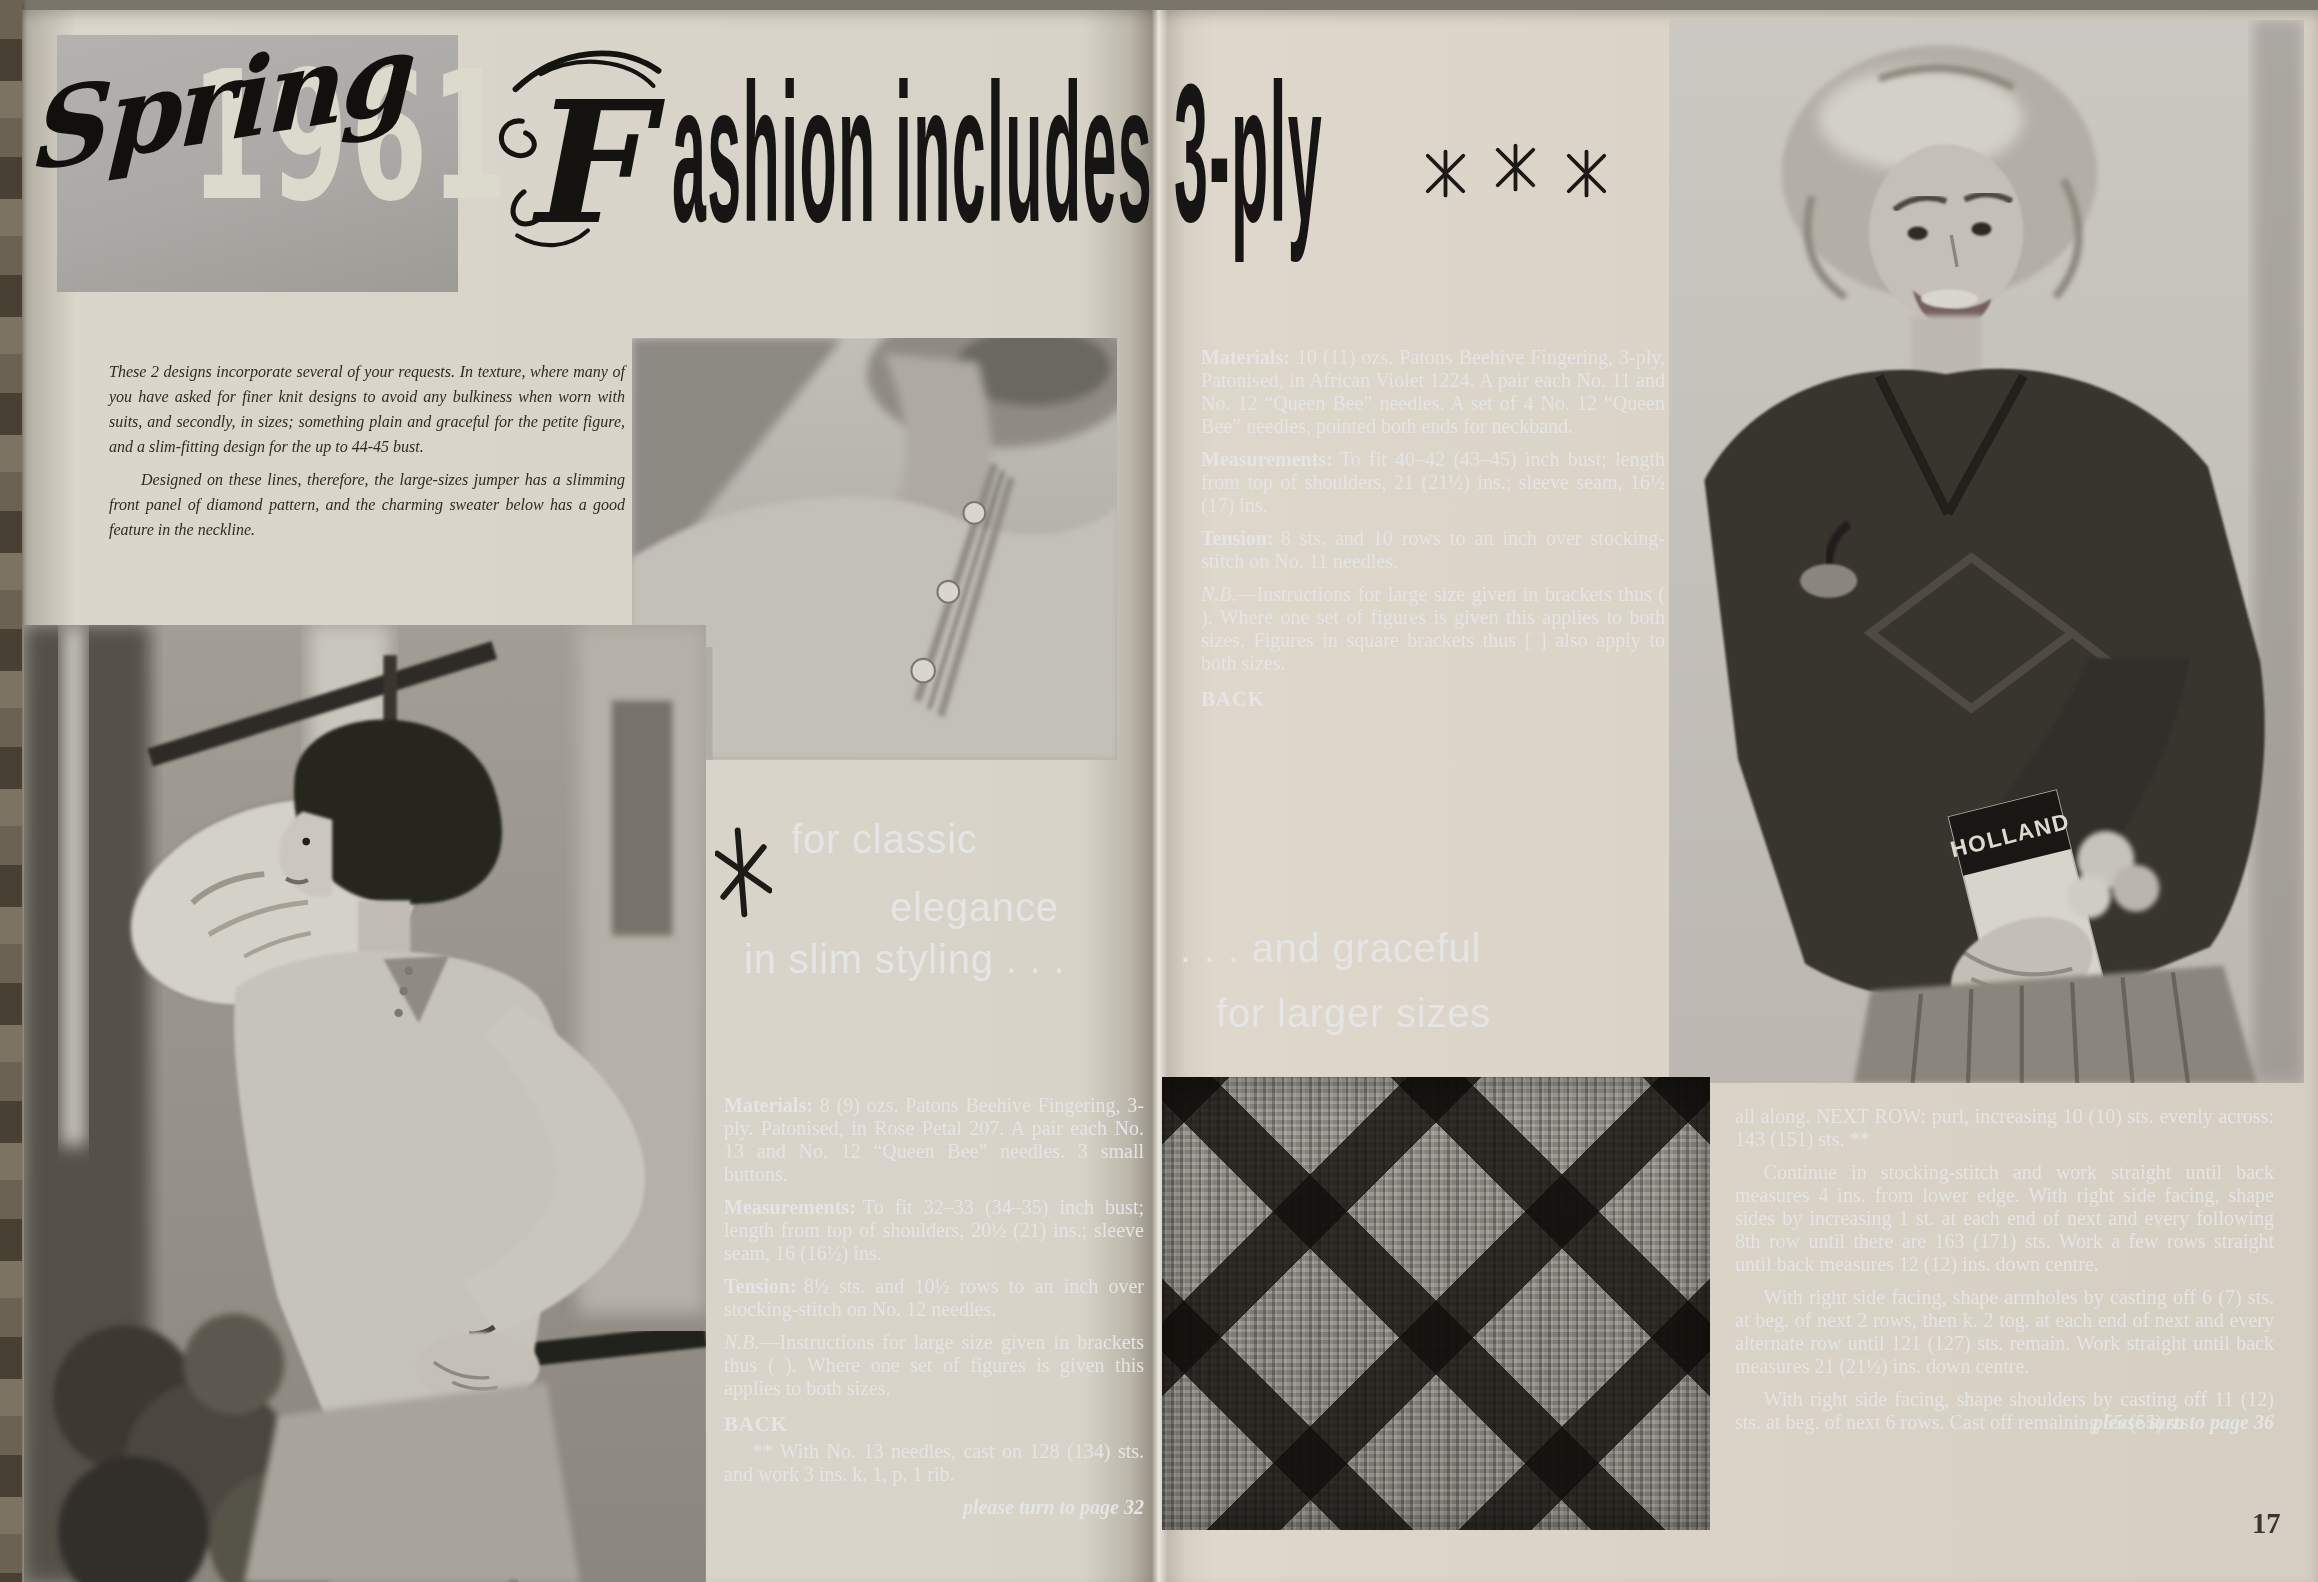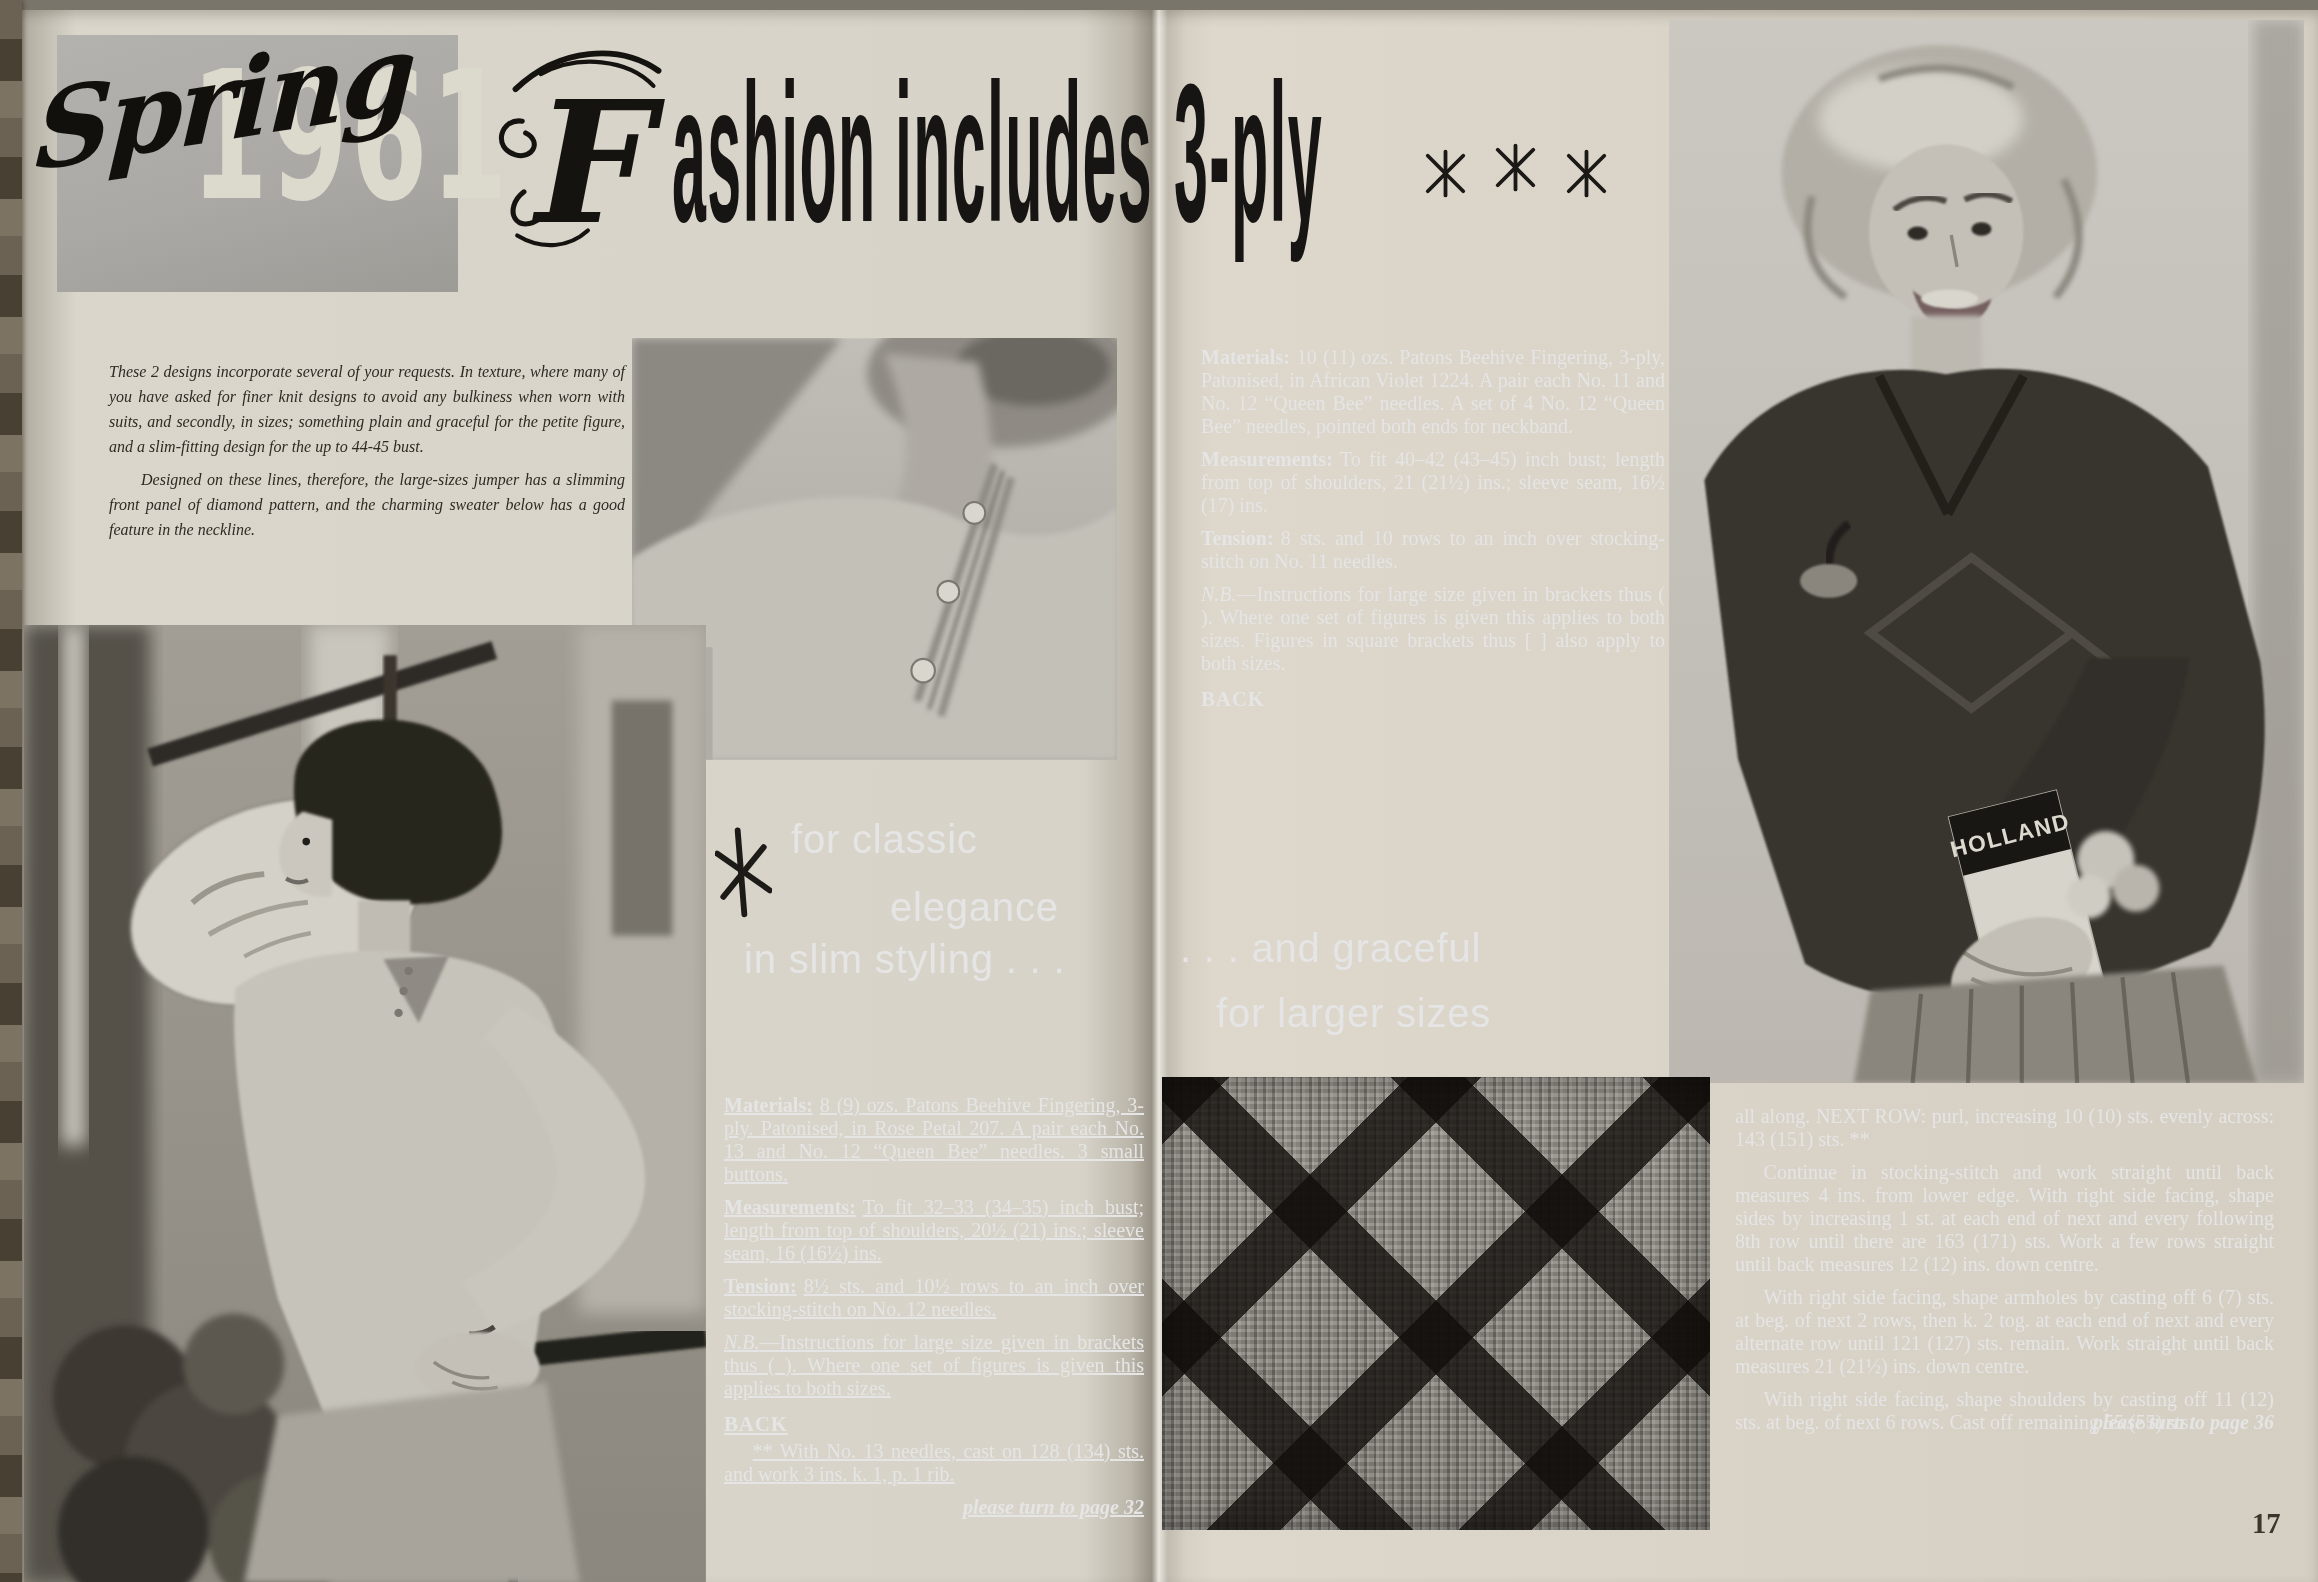--- a/index.html
+++ b/index.html
@@ -50,21 +50,21 @@
         linear-gradient(#96938b,#84817a);
       box-shadow:inset 0 0 34px rgba(0,0,0,.35);}
   
   .col{position:absolute;display:flex;flex-direction:column;gap:10px;
        font-size:20px;line-height:23px;text-align:justify;color:#e5e5e5;}
   .col p{margin:0;}
   .col .lbl{margin-right:.35em;}
   .col .indent{text-indent:28.6px;}
   .heading{text-align:left;font-weight:700;font-size:21px;letter-spacing:0.8px;margin-top:3.4px;}
   .turnline{font-style:italic;text-align:right;font-weight:600;}
-  .mid-col{left:724px;top:1094px;width:420px;text-decoration:underline;}
+  .mid-col{left:724px;top:1094px;width:420px;}
   .right-col{left:1201px;top:346px;width:464px;}
   .cont-col{left:1735px;top:1105px;width:539px;}
   .lastpara{position:relative;}
   .lastpara .turn-abs{position:absolute;right:0;bottom:0;font-style:italic;font-weight:600;}
   
   .slogan{position:absolute;font-family:Liberation Sans, sans-serif;font-weight:500;
           font-size:40px;line-height:1;color:#e5e5e5;letter-spacing:0.8px;white-space:nowrap;}
   .sl1{left:791px;top:819px;}
   .sl2{left:890px;top:879px;margin-top:8px;}
   .sl3{left:744px;top:939px;}

